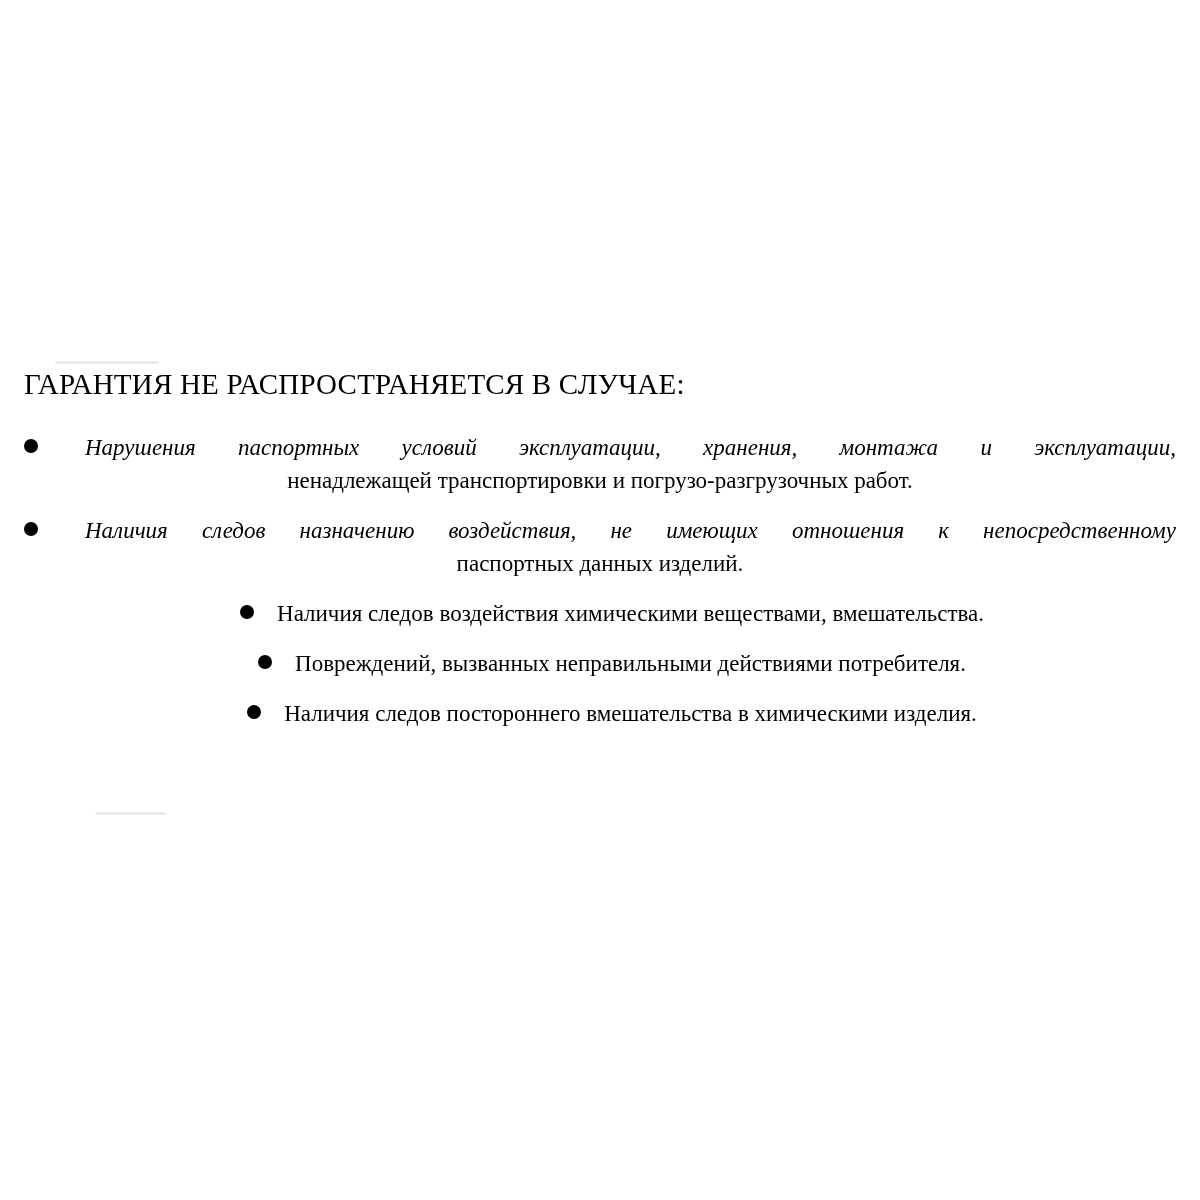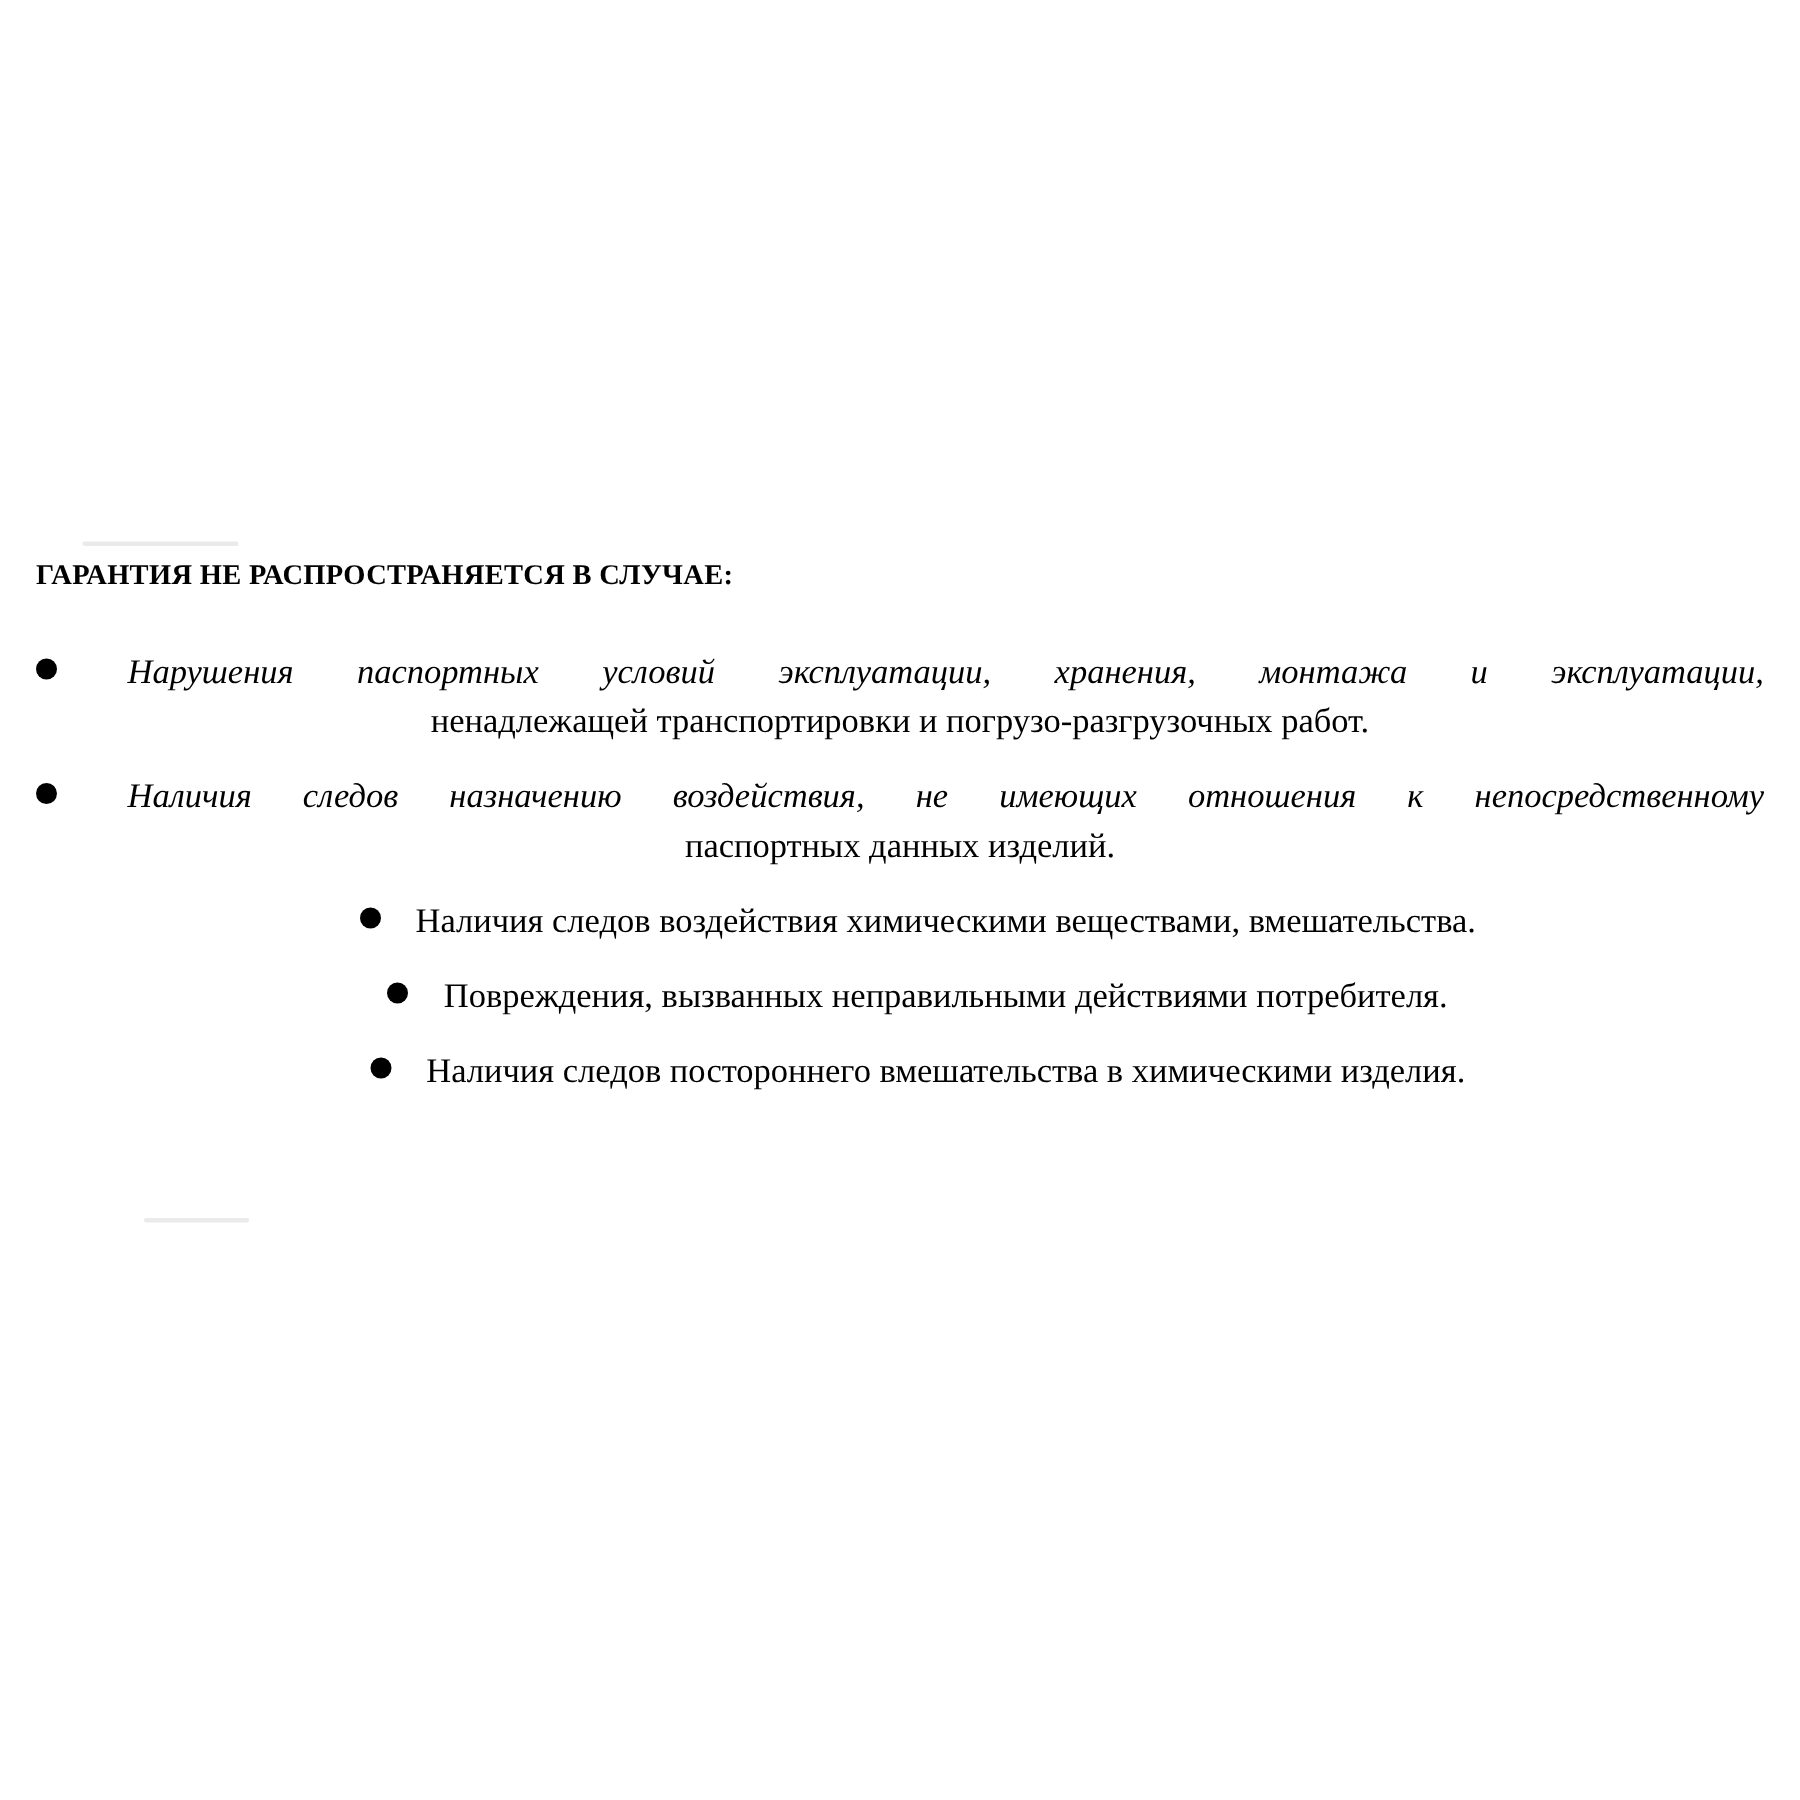--- a/index.html
+++ b/index.html
@@ -18,22 +18,22 @@
   }
   .content {
     position: absolute;
     left: 24px;
     right: 24px;
     top: 366px;
     font-size: 23px;
     line-height: 33px;
   }
   .heading {
-    font-size: 19px;
-    font-weight: bold;
+    font-size: 29px;
+    font-weight: normal;
     line-height: 36px;
     margin: 0 0 29px 0;
     letter-spacing: 0.2px;
   }
   .bullet-item {
     margin: 0 0 17px 0;
   }
   .line {
     text-align: center;
   }
@@ -96,21 +96,21 @@
       <div class="jline"><span class="bullet-tab"><span class="bullet-dot"></span></span><span>Наличия следов назначению воздействия, не имеющих отношения к непосредственному</span></div>
       <div class="line">паспортных данных изделий.</div>
     </div>
 
     <div class="bullet-item">
       <div class="line"><span class="bullet-tab"><span class="bullet-dot"></span></span><span>Наличия следов воздействия химическими веществами, вмешательства.</span></div>
     </div>
 
 
     <div class="bullet-item">
-      <div class="line"><span class="bullet-tab"><span class="bullet-dot"></span></span><span>Повреждения, вызванных неправильными действиями потребителя.</span></div>
+      <div class="line"><span class="bullet-tab"><span class="bullet-dot"></span></span><span>Повреждений, вызванных неправильными действиями потребителя.</span></div>
     </div>
 
     <div class="bullet-item">
       <div class="line"><span class="bullet-tab"><span class="bullet-dot"></span></span><span>Наличия следов постороннего вмешательства в химическими изделия.</span></div>
     </div>
 
   </div>
 
   <div class="remnant remnant-bottom"></div>
 

